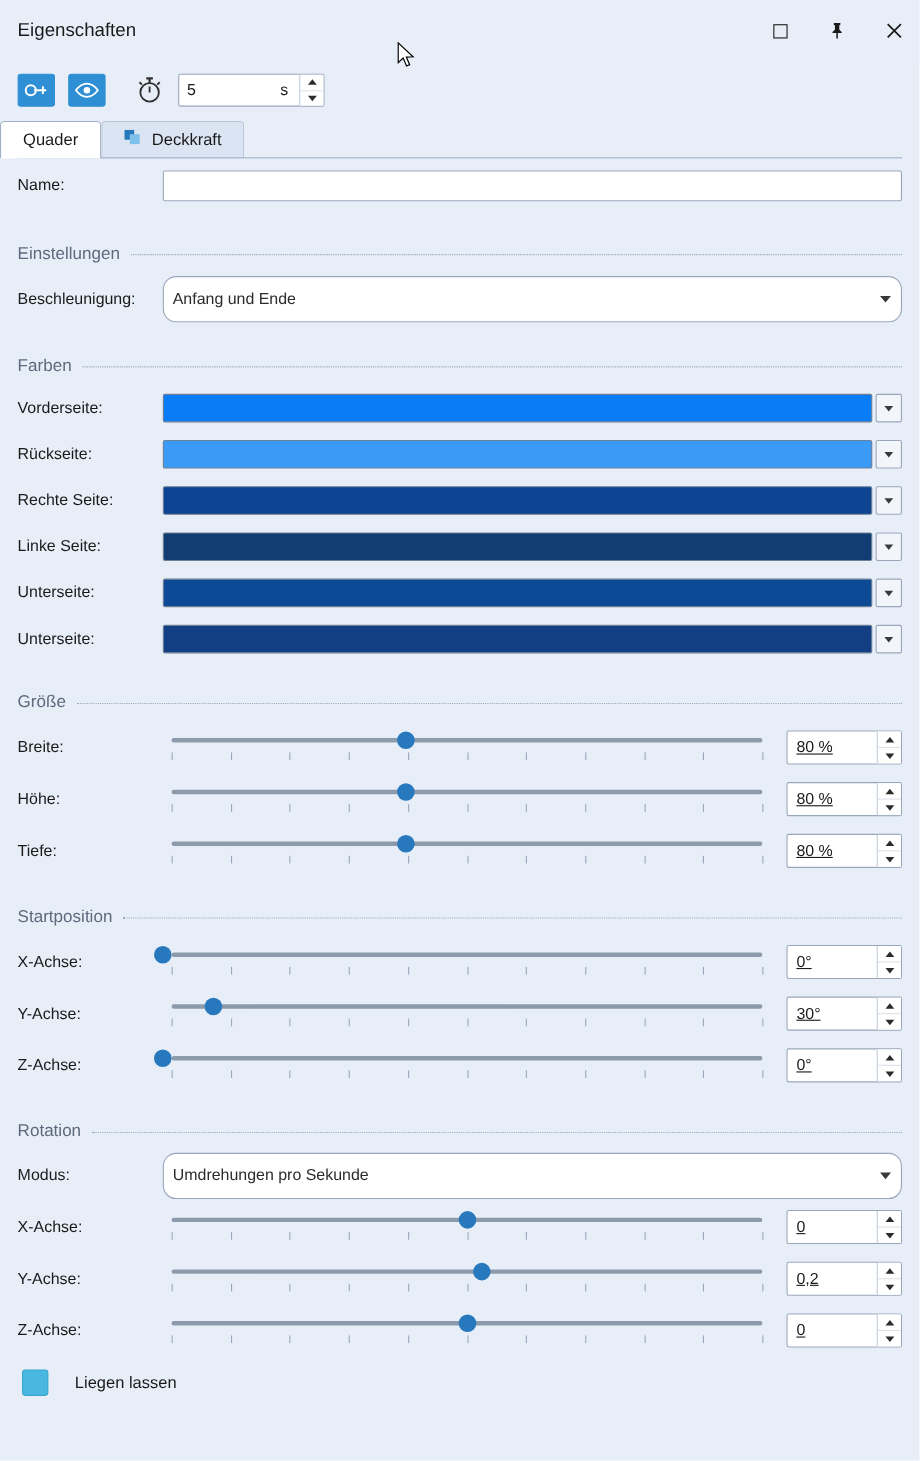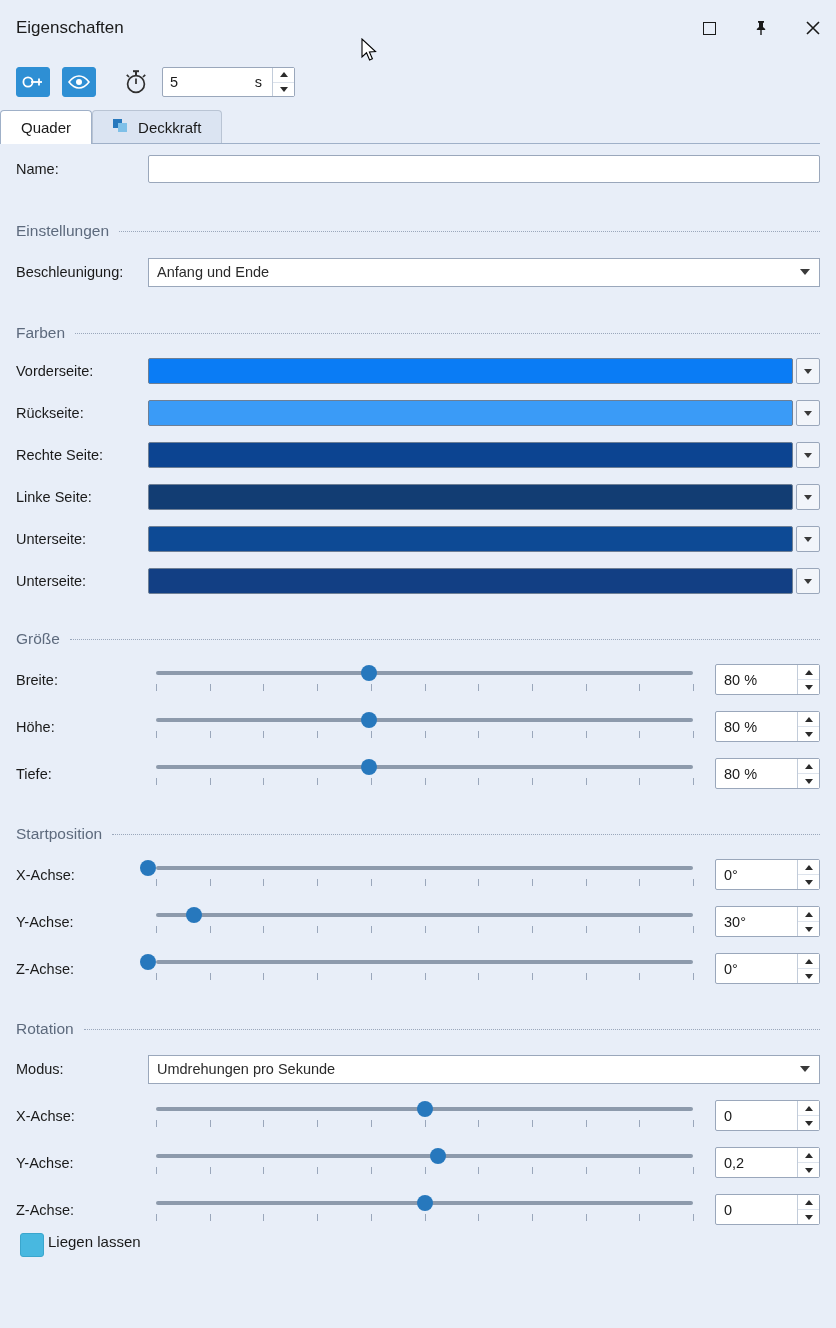--- a/index.html
+++ b/index.html
@@ -186,24 +186,24 @@
   }
   .section-rule {
     flex: 1;
     border-top: 1px dotted #9aa7bb;
     height: 0;
   }
 
   
   .combo {
     flex: 1;
-    height: 29px;
+    height: 42px;
     background: #ffffff;
     border: 1px solid #9aa7bb;
-    border-radius: 0;
+    border-radius: 12px;
     display: flex;
     align-items: center;
     position: relative;
   }
   .combo span {
     padding-left: 8px;
     font-size: 14.5px;
     color: #2b2b2b;
   }
   .combo .caret {
@@ -279,26 +279,28 @@
     border-radius: 2px;
     display: flex;
     flex: none;
   }
   .num-spin .val {
     flex: 1;
     display: flex; align-items: center;
     padding-left: 8px;
     font-size: 14.5px;
     color: #1a1a1a;
+    text-decoration: underline;
   }
 
   
   .check-row {
     display: flex;
-    gap: 4px;
+    align-items: center;
+    gap: 24px;
     height: 48px;
     padding-left: 4px;
   }
   .checkbox {
     width: 24px; height: 24px;
     background: #48b8e0;
     border: 1px solid #3aa6cd;
     border-radius: 3px;
     flex: none;
   }

